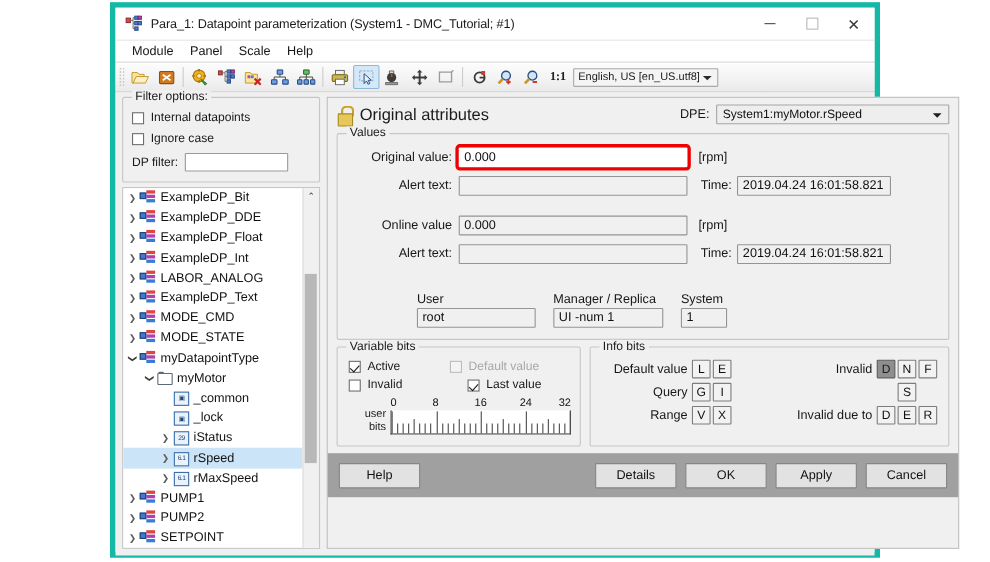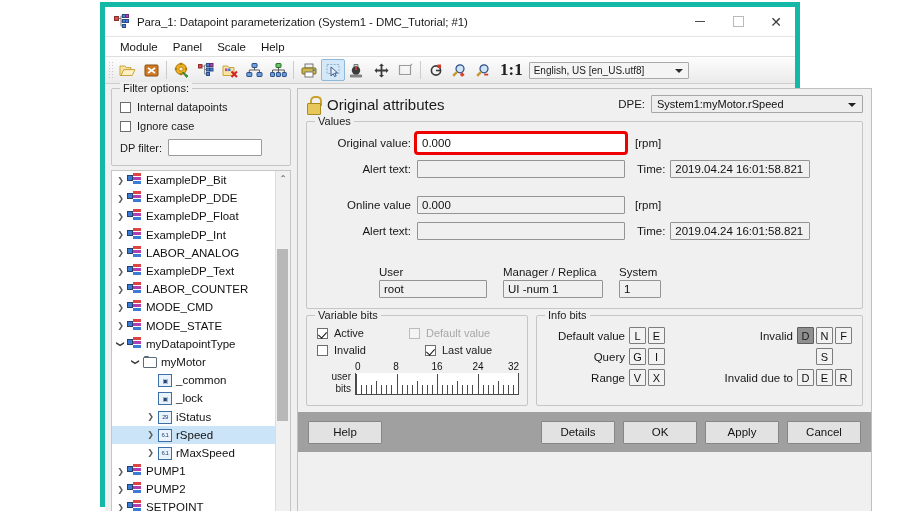--- a/index.html
+++ b/index.html
@@ -78,23 +78,23 @@
     display: flex; align-items: center; justify-content: center;
     position: relative;
   }
   .tb-btn.active {
     background: #d4e8f7;
     border: 1px solid #8db8d8;
     border-radius: 2px;
     box-sizing: border-box;
   }
   .tb-sep { width: 1px; height: 18px; background: #cccccc; margin: 0 3px; }
-  .tb-scale { font-size: 17px; font-weight: bold; color: #202020; padding: 0 6px 0 4px; font-family:"Liberation Serif",serif;}
+  .tb-scale { font-size: 11px; font-weight: bold; color: #202020; padding: 0 6px 0 4px; font-family:"Liberation Serif",serif;}
   .lang-select {
-    height: 17px; width: 160px;
+    height: 17px; width: 132px;
     background: #f4f4f4;
     border: 1px solid #a9a9a9;
     border-radius: 1px;
     display: flex; align-items: center;
     font-size: 10px; color: #1a1a1a;
     padding-left: 4px;
     position: relative; box-sizing: border-box;
   }
   .lang-select .arrow {
     position: absolute; right: 5px; top: 6px;
@@ -510,26 +510,20 @@
                 <span style="width:0px;flex:0 0 0px"></span>
                 <span class="twist tw-r"></span>
                 <span class="ticon"><span class="ic-dp"></span></span>
                 <span class="tlabel">LABOR_ANALOG</span>
               </div>
               <div class="tnode">
                 <span style="width:0px;flex:0 0 0px"></span>
                 <span class="twist tw-r"></span>
                 <span class="ticon"><span class="ic-dp"></span></span>
                 <span class="tlabel">ExampleDP_Text</span>
-              </div>
-              <div class="tnode">
-                <span style="width:0px;flex:0 0 0px"></span>
-                <span class="twist tw-r"></span>
-                <span class="ticon"><span class="ic-dp"></span></span>
-                <span class="tlabel">LABOR_COUNTER</span>
               </div>
               <div class="tnode">
                 <span style="width:0px;flex:0 0 0px"></span>
                 <span class="twist tw-r"></span>
                 <span class="ticon"><span class="ic-dp"></span></span>
                 <span class="tlabel">MODE_CMD</span>
               </div>
               <div class="tnode">
                 <span style="width:0px;flex:0 0 0px"></span>
                 <span class="twist tw-r"></span>

